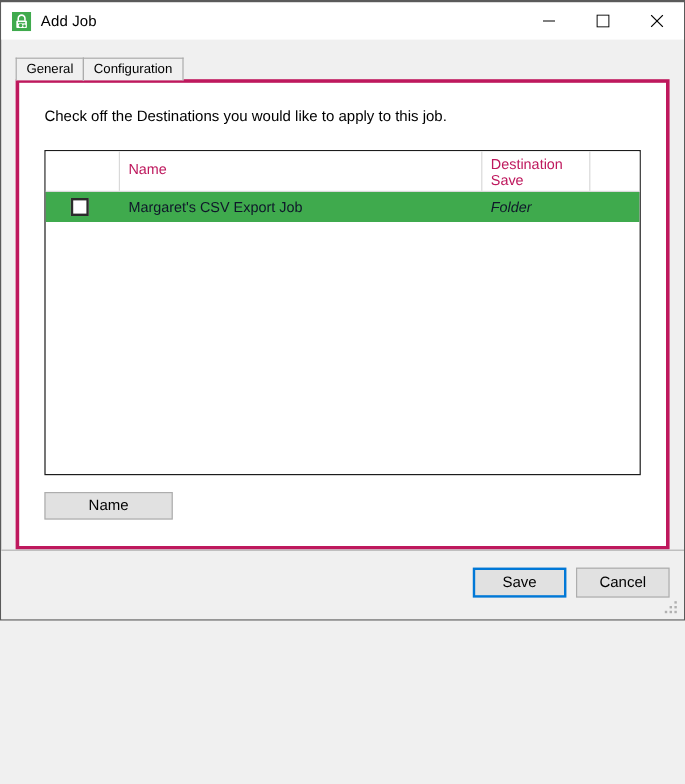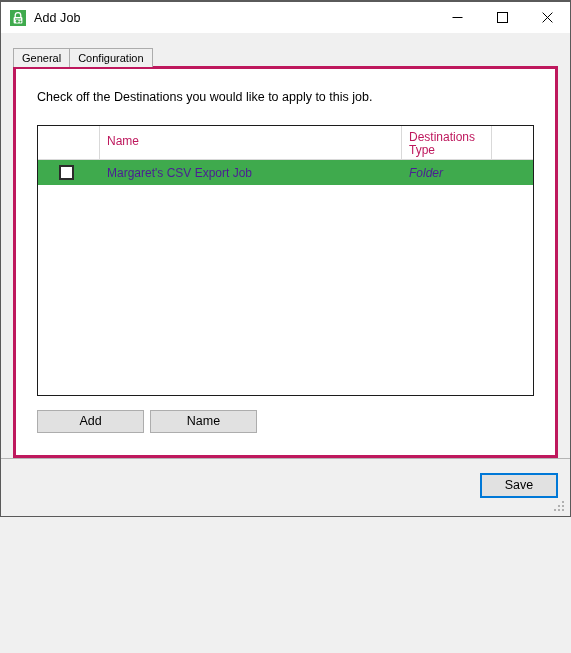--- a/index.html
+++ b/index.html
@@ -147,21 +147,21 @@
   .gh-cell.check { width: 62px; padding-left: 0; }
   .gh-cell.name  { width: 302px; padding-left: 7px; padding-top: 9px; }
   .gh-cell.type  { width: 90px; padding-left: 7px; padding-top: 5px; }
   .gh-cell.last  { flex: 1 1 auto; border-right: none; }
 
   .grid-row {
     display: flex;
     height: 25px;
     align-items: center;
     background: #3faa4d;
-    color: #4c1d95;
+    color: #0f172a;
     font-size: 12px;
   }
   .gr-cell { box-sizing: border-box; overflow: hidden; white-space: nowrap; }
   .gr-cell.check {
     width: 62px;
     display: flex;
     align-items: center;
     justify-content: center;
     padding-right: 6px;
   }
@@ -285,44 +285,44 @@
   </div>
 
   <div class="tabpanel">
 
     <div class="instruction">Check off the Destinations you would like to apply to this job.</div>
 
     <div class="grid">
       <div class="grid-header">
         <div class="gh-cell check"></div>
         <div class="gh-cell name">Name</div>
-        <div class="gh-cell type">Destinations Type</div>
+        <div class="gh-cell type">Destination Save</div>
         <div class="gh-cell last"></div>
       </div>
 
       <div class="grid-row">
         <div class="gr-cell check">
           <span class="checkbox"></span>
         </div>
         <div class="gr-cell name">Margaret's CSV Export Job</div>
         <div class="gr-cell type">Folder</div>
         <div class="gr-cell last"></div>
       </div>
     </div>
 
     <div class="grid-actions">
-      <button class="btn btn-action">Add</button>
       <button class="btn btn-action">Name</button>
     </div>
 
   </div>
 
   <div class="footer">
     <div class="footer-buttons">
       <button class="btn btn-footer default">Save</button>
+      <button class="btn btn-footer">Cancel</button>
     </div>
     <div class="grip">
       <i style="left:8px;top:0px;"></i>
       <i style="left:4px;top:4px;"></i>
         <i style="left:8px;top:4px;"></i>
       <i style="left:0px;top:8px;"></i>
         <i style="left:4px;top:8px;"></i>
         <i style="left:8px;top:8px;"></i>
     </div>
   </div>

